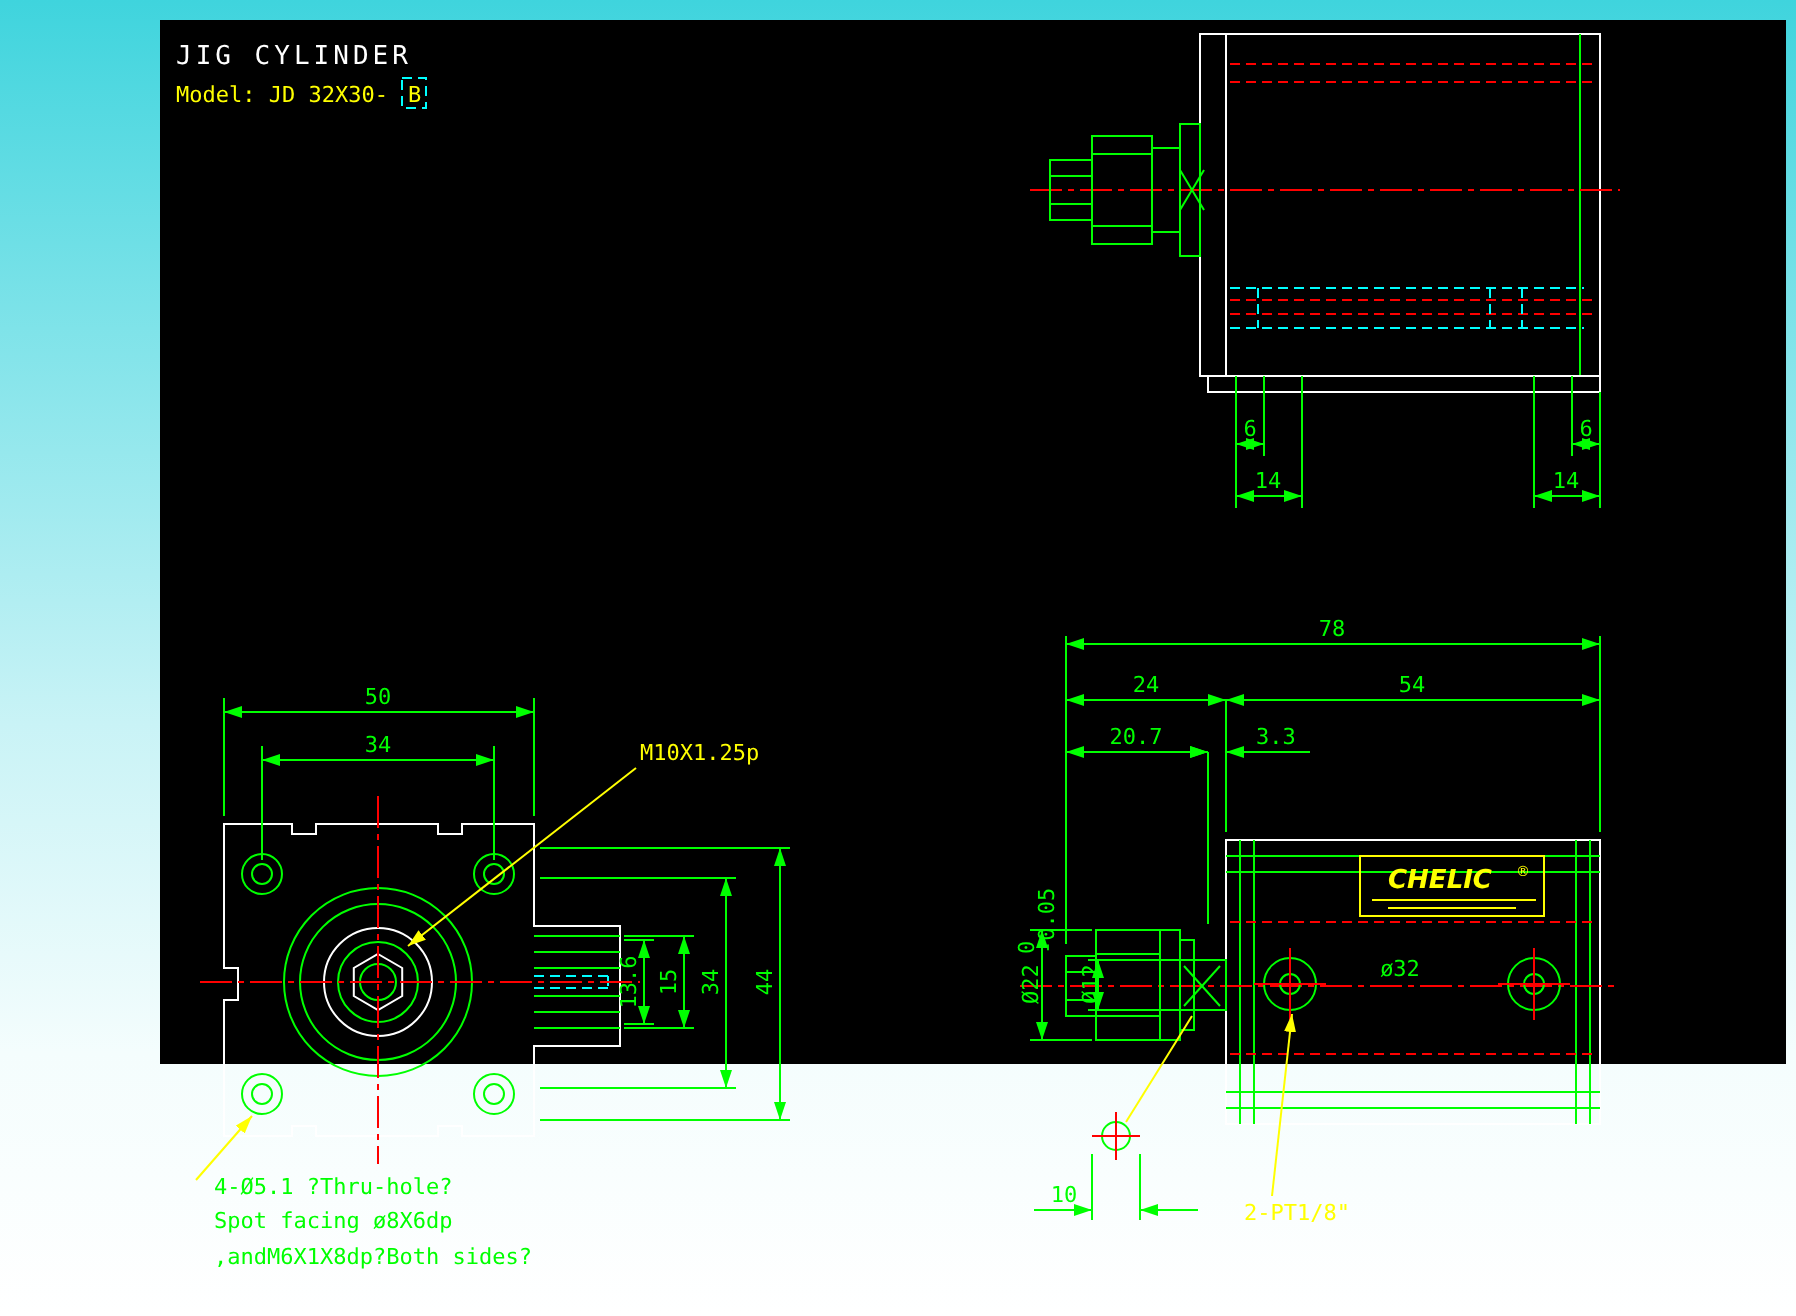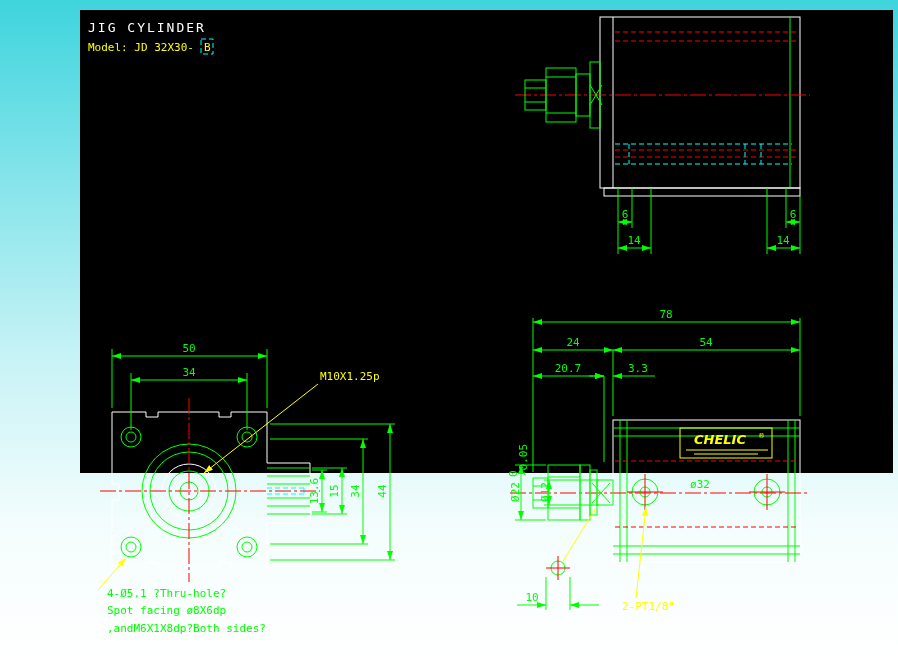--- a/index.html
+++ b/index.html
@@ -1,19 +1,19 @@
 <!DOCTYPE html>
 <html><head>
 <meta charset="utf-8">
 <style>
   html,body{margin:0;padding:0}
   .screen{position:relative;width:898px;height:658px;overflow:hidden;
     background:linear-gradient(180deg,#3fd4dd 0%,#7fe3e9 25%,#c9f3f6 55%,#f4fdfd 80%,#ffffff 100%);
     font-family:"DejaVu Sans Mono",monospace}
-  .canvas{position:absolute;left:80px;top:10px;width:813px;height:463px;background:#000}
+  .canvas{position:absolute;left:80px;top:10px;width:813px;height:522px;background:#000}
   svg{display:block}
   .w{stroke:#ffffff;fill:none;stroke-width:1}
   .g{stroke:#00ff00;fill:none;stroke-width:1}
   .r{stroke:#ff0000;fill:none;stroke-width:1}
   .rd{stroke:#ff0000;fill:none;stroke-width:1;stroke-dasharray:5 3}
   .rc{stroke:#ff0000;fill:none;stroke-width:1;stroke-dasharray:16 3 3 3}
   .c{stroke:#00ffff;fill:none;stroke-width:1;stroke-dasharray:5 3}
   .y{stroke:#ffff00;fill:none;stroke-width:1}
   .tg{fill:#00ff00;font-size:11px;font-family:"DejaVu Sans Mono",monospace}
   .ty{fill:#ffff00;font-size:11px;font-family:"DejaVu Sans Mono",monospace}

